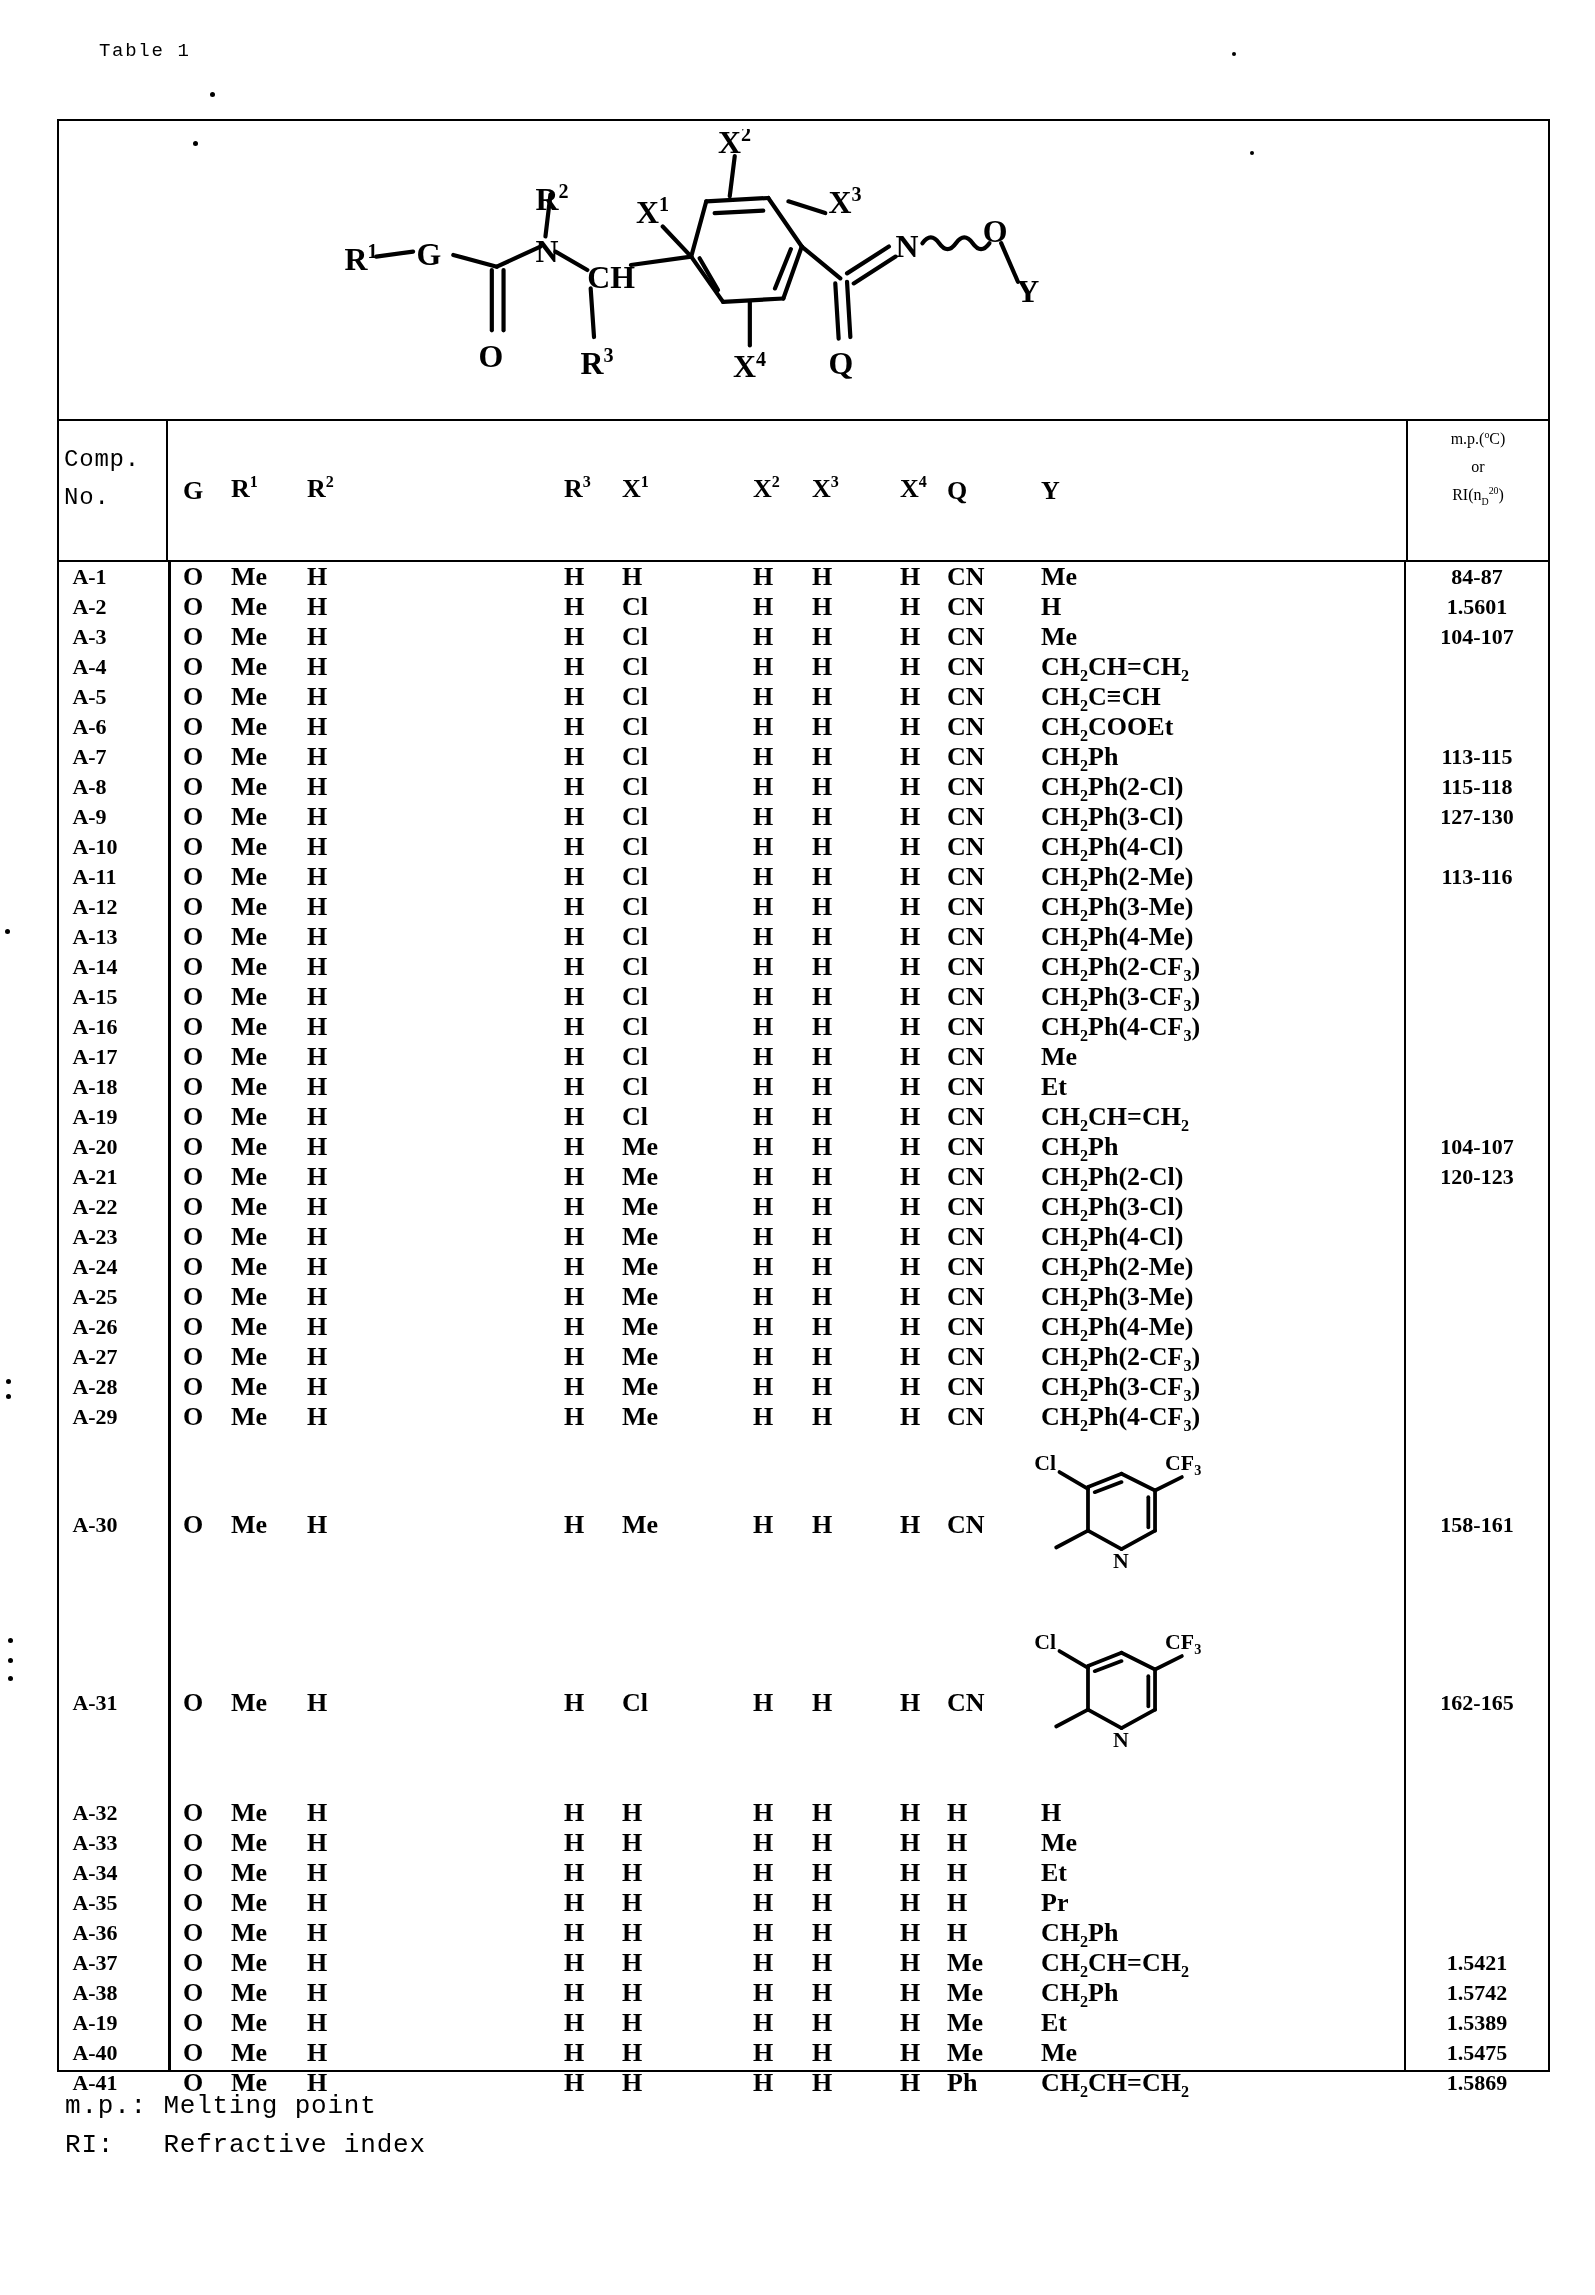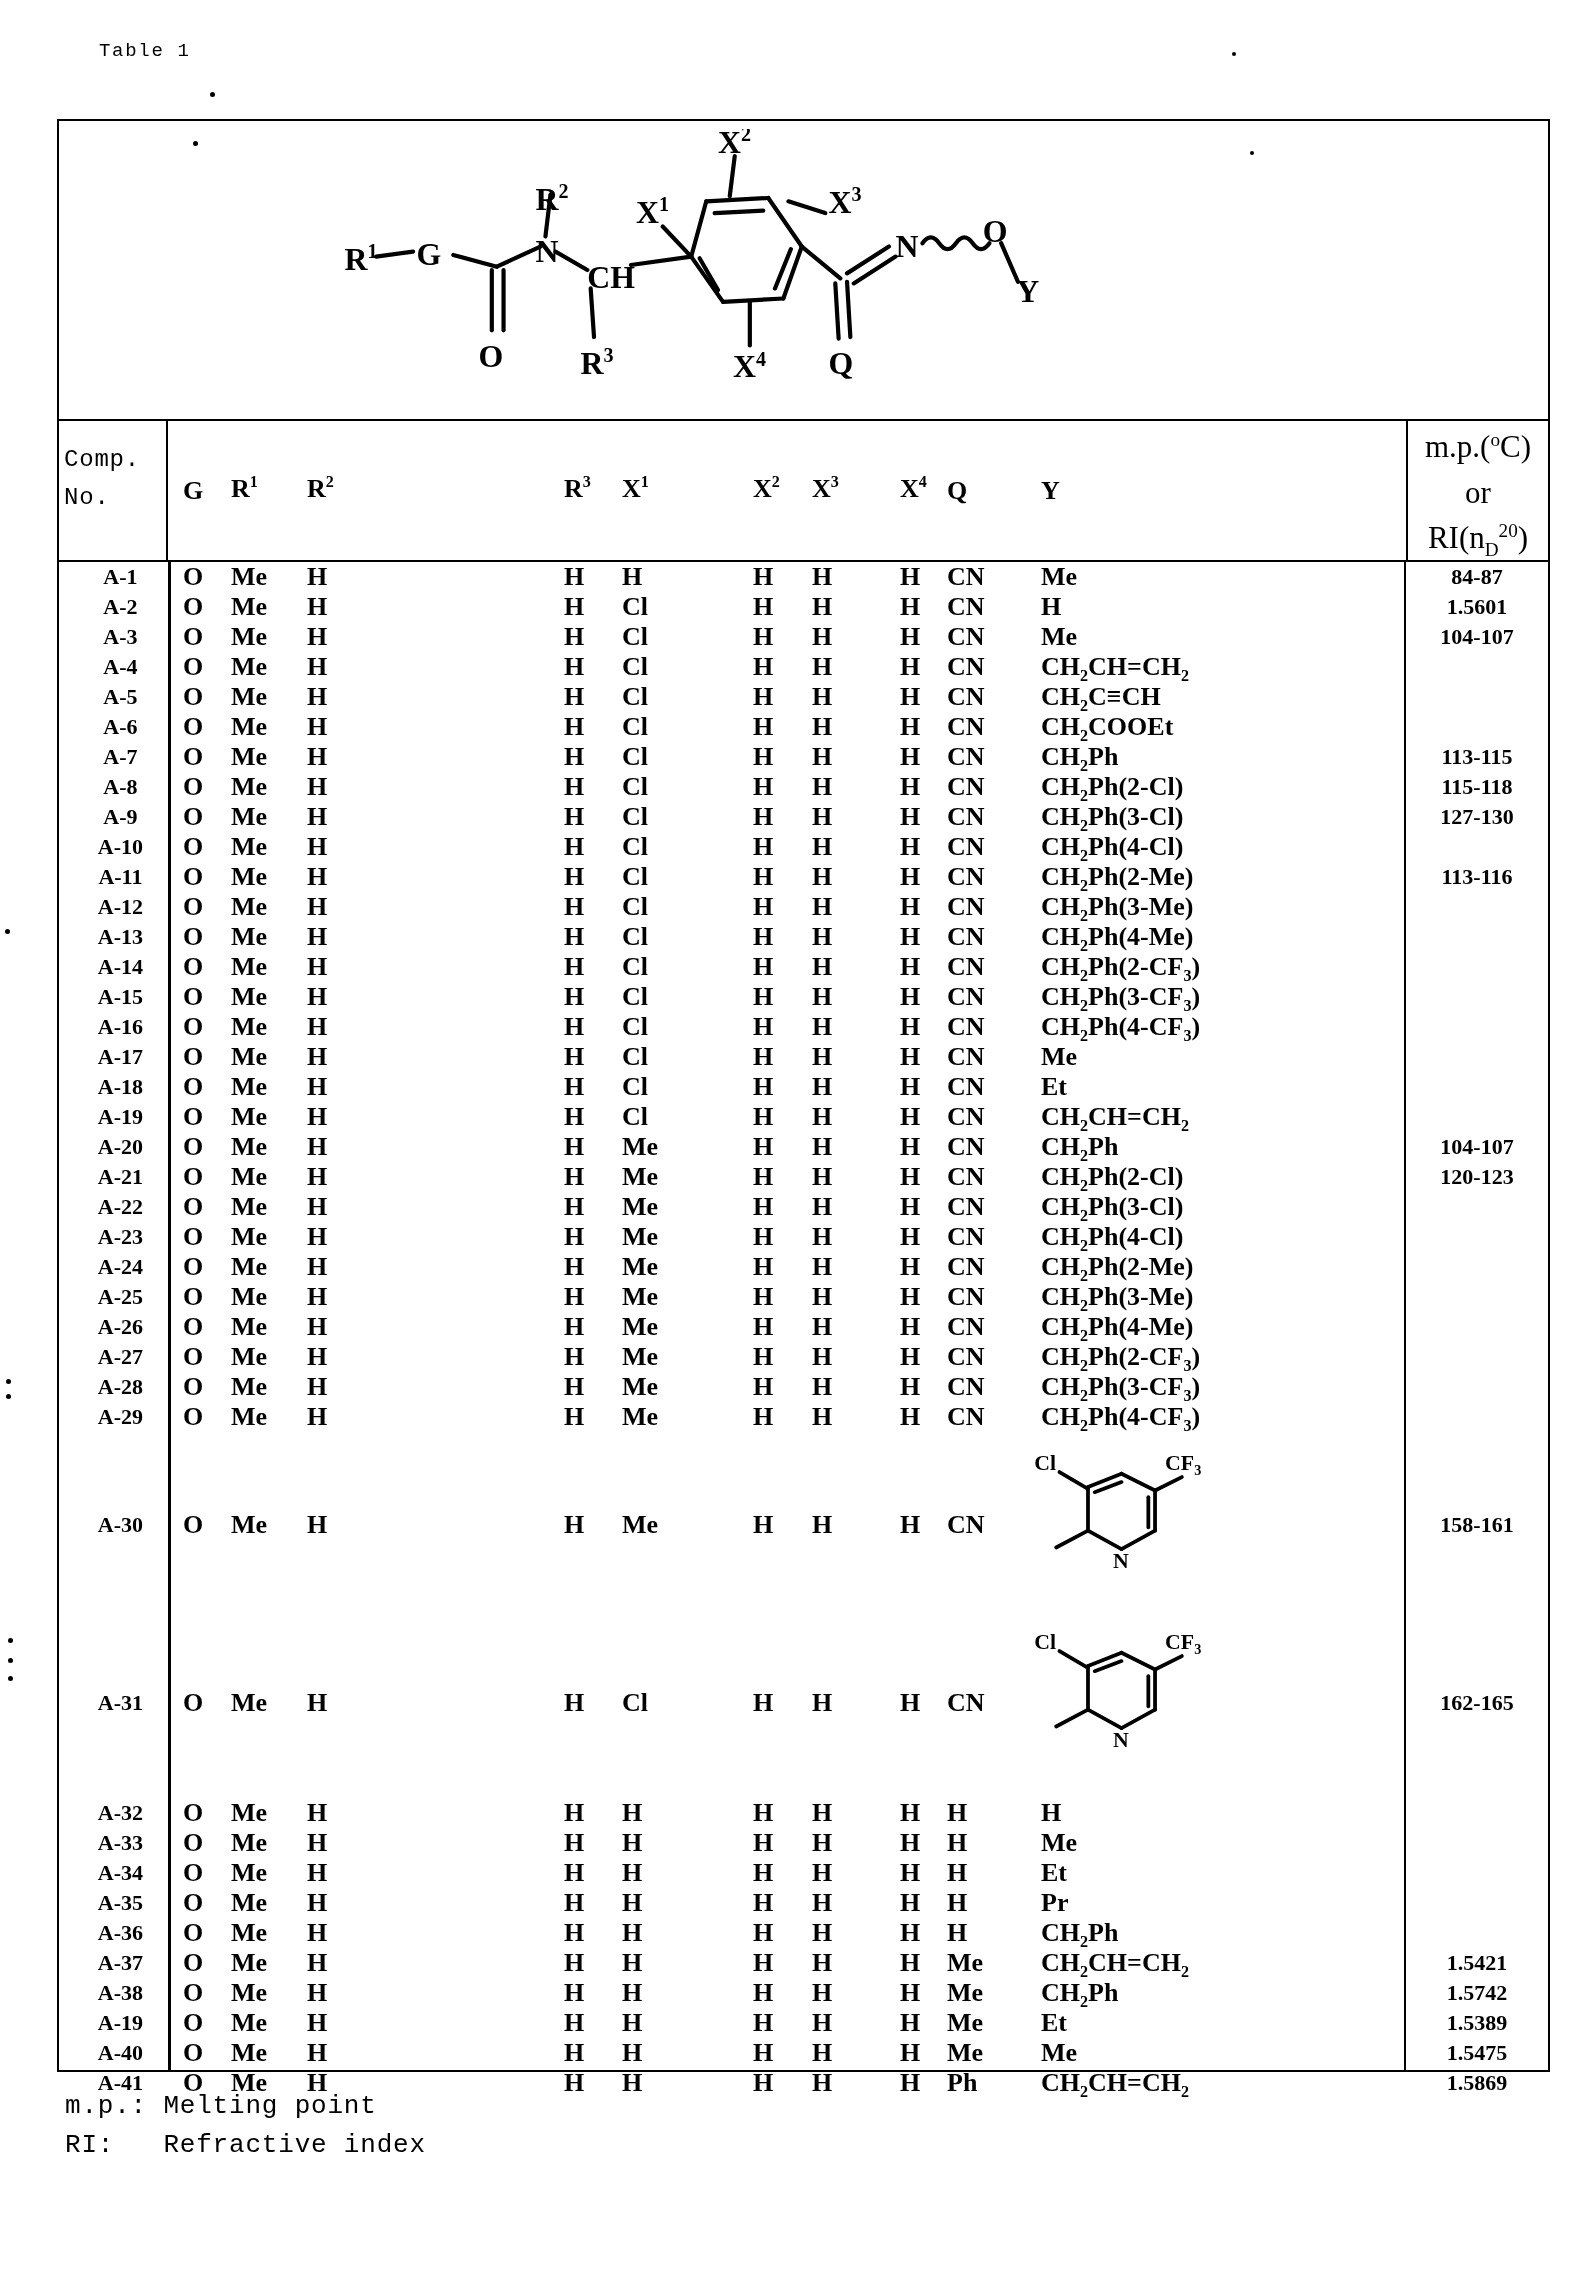--- a/index.html
+++ b/index.html
@@ -85,21 +85,21 @@
     font-family: "Liberation Mono", monospace;
     font-size: 24px; letter-spacing: 0.8px;
   }
   #hdr-mp {
     position: absolute;
     right: 0; top: 0;
     width: 142px; height: 100%;
     border-left: 2.5px solid #000;
     box-sizing: border-box;
     text-align: center;
-    font-size: 31px;
+    font-size: 16px;
   }
   #hdr-mp div { white-space: nowrap; }
   #hdr-mp .m1 { margin-top: 8.4px; }
   #hdr-mp .m2 { margin-top: 9.2px; }
   #hdr-mp .m3 { margin-top: 9.2px; }
   #hdr-mp sup { font-size: .62em; }
   #hdr-mp sub { font-size: .62em; }
 
   
   #data-body {
@@ -132,21 +132,21 @@
     white-space: nowrap;
     line-height: 30px;
   }
   .drow.tall .dcell { line-height: 172px; }
   .dcell sub { font-size: .62em; }
   .dcell.num {
     font-size: 22px;
     text-align: center;
     width: 142px;
   }
-  .c-no   { left: 13.4px;  width: 96px; text-align: center; font-size: 22px; }
+  .c-no   { left: 13.4px;  width: 96px; text-align: left; font-size: 22px; }
   .c-g    { left: 124px; }
   .c-r1   { left: 172px; }
   .c-r2   { left: 248px; }
   .c-r3   { left: 505px; }
   .c-x1   { left: 563px; }
   .c-x2   { left: 694px; }
   .c-x3   { left: 753px; }
   .c-x4   { left: 841px; }
   .c-q    { left: 888px; }
   .c-y    { left: 982px; }

